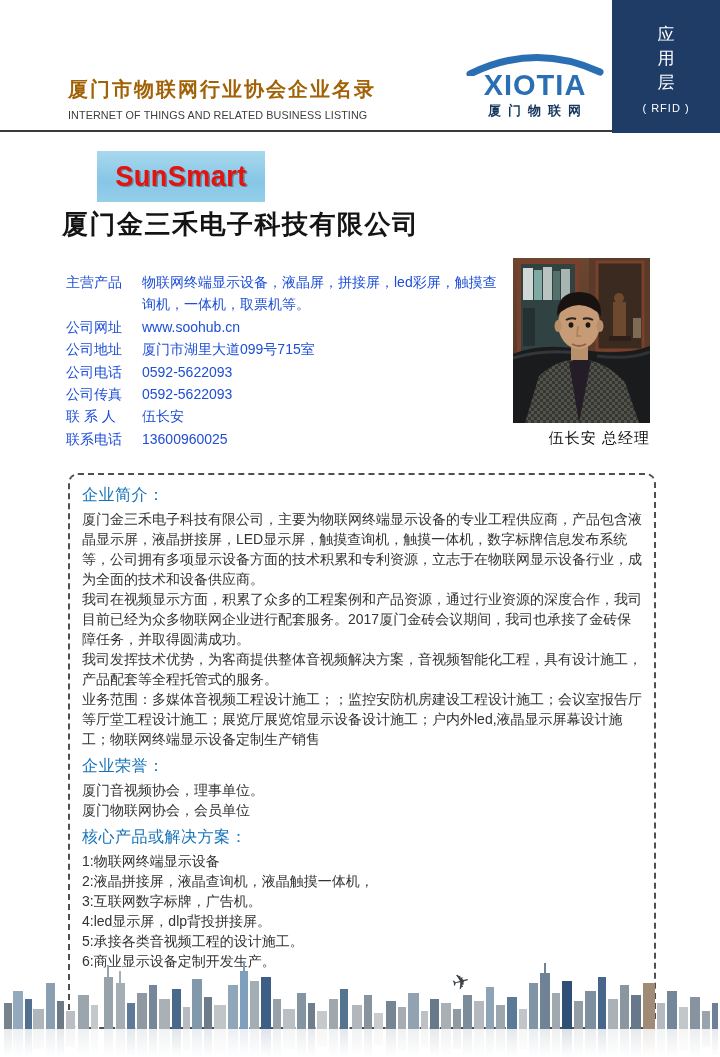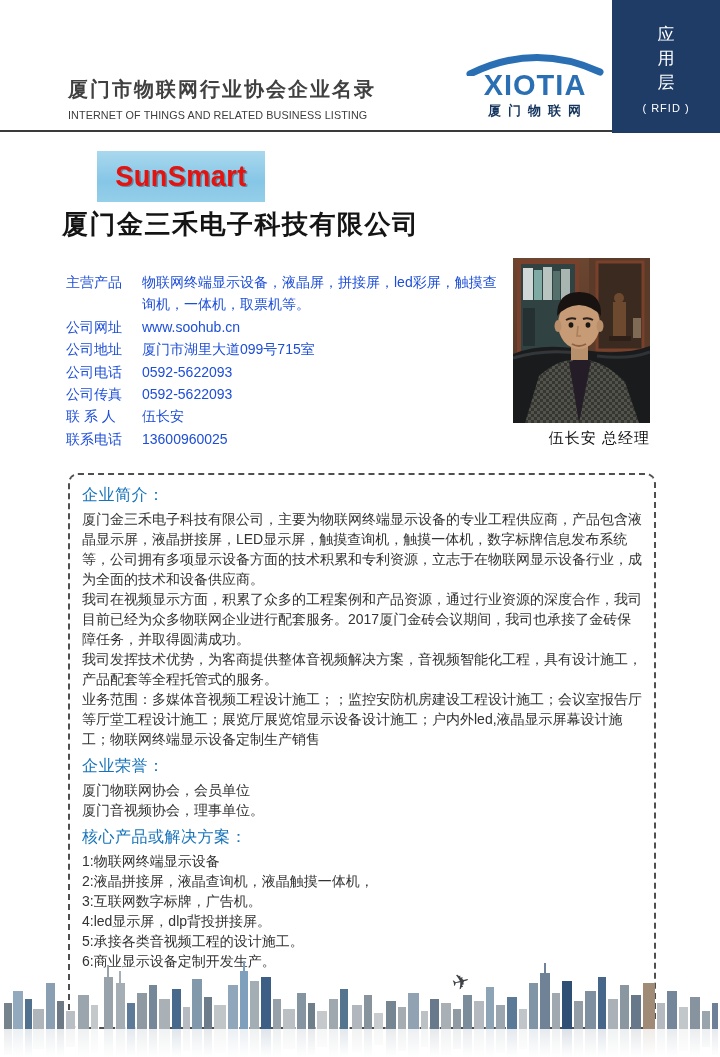--- a/index.html
+++ b/index.html
@@ -9,21 +9,21 @@
     width: 720px; height: 1057px;
     margin: 0 auto;
     background: #ffffff;
     overflow: hidden;
     font-family: "Liberation Sans", "DejaVu Sans", sans-serif;
     color: #222;
   }
 
   
   .header-left { position:absolute; left:68px; top:76px; }
-  .page-title { font-size:20px; font-weight:600; color:#404040; letter-spacing:2px; }
+  .page-title { font-size:20px; font-weight:600; color:#a16207; letter-spacing:2px; }
   .page-subtitle { font-size:11px; color:#3d3d3d; letter-spacing:0.1px; margin-top:6px; transform:scaleX(.98); transform-origin:left; }
   .header-rule { position:absolute; left:0; top:130px; width:612px; height:2px; background:#3a3a3a; }
 
   .xiotia-logo { position:absolute; left:458px; top:50px; width:154px; text-align:center; }
   .xiotia-swoosh { display:block; margin:0 auto -6px auto; }
   .xiotia-text { font-size:29px; font-weight:800; color:#2a6fb3; letter-spacing:1px; line-height:30px; transform:scaleY(1.02); }
   .xiotia-sub { font-size:13px; font-weight:700; color:#15355e; letter-spacing:7px; padding-left:6px; margin-top:2px; white-space:nowrap; }
 
   .category-tab {
     position:absolute; left:612px; top:0; width:108px; height:133px;
@@ -184,22 +184,22 @@
   </figure>
 
   <section class="profile-box">
     <h3 class="sec-heading first">企业简介：</h3>
     <p class="para">厦门金三禾电子科技有限公司，主要为物联网终端显示设备的专业工程供应商，产品包含液晶显示屏，液晶拼接屏，LED显示屏，触摸查询机，触摸一体机，数字标牌信息发布系统等，公司拥有多项显示设备方面的技术积累和专利资源，立志于在物联网显示设备行业，成为全面的技术和设备供应商。</p>
     <p class="para">我司在视频显示方面，积累了众多的工程案例和产品资源，通过行业资源的深度合作，我司目前已经为众多物联网企业进行配套服务。2017厦门金砖会议期间，我司也承接了金砖保障任务，并取得圆满成功。</p>
     <p class="para">我司发挥技术优势，为客商提供整体音视频解决方案，音视频智能化工程，具有设计施工，产品配套等全程托管式的服务。</p>
     <p class="para">业务范围：多媒体音视频工程设计施工；；监控安防机房建设工程设计施工；会议室报告厅等厅堂工程设计施工；展览厅展览馆显示设备设计施工；户内外led,液晶显示屏幕设计施工；物联网终端显示设备定制生产销售</p>
 
     <h3 class="sec-heading">企业荣誉：</h3>
+    <p class="para">厦门音视频协会，理事单位。</p>
     <p class="para">厦门物联网协会，会员单位</p>
-    <p class="para">厦门音视频协会，理事单位。</p>
 
     <h3 class="sec-heading">核心产品或解决方案：</h3>
     <p class="para">1:物联网终端显示设备</p>
     <p class="para">2:液晶拼接屏，液晶查询机，液晶触摸一体机，</p>
     <p class="para">3:互联网数字标牌，广告机。</p>
     <p class="para">4:led显示屏，dlp背投拼接屏。</p>
     <p class="para">5:承接各类音视频工程的设计施工。</p>
     <p class="para">6:商业显示设备定制开发生产。</p>
   </section>
 

